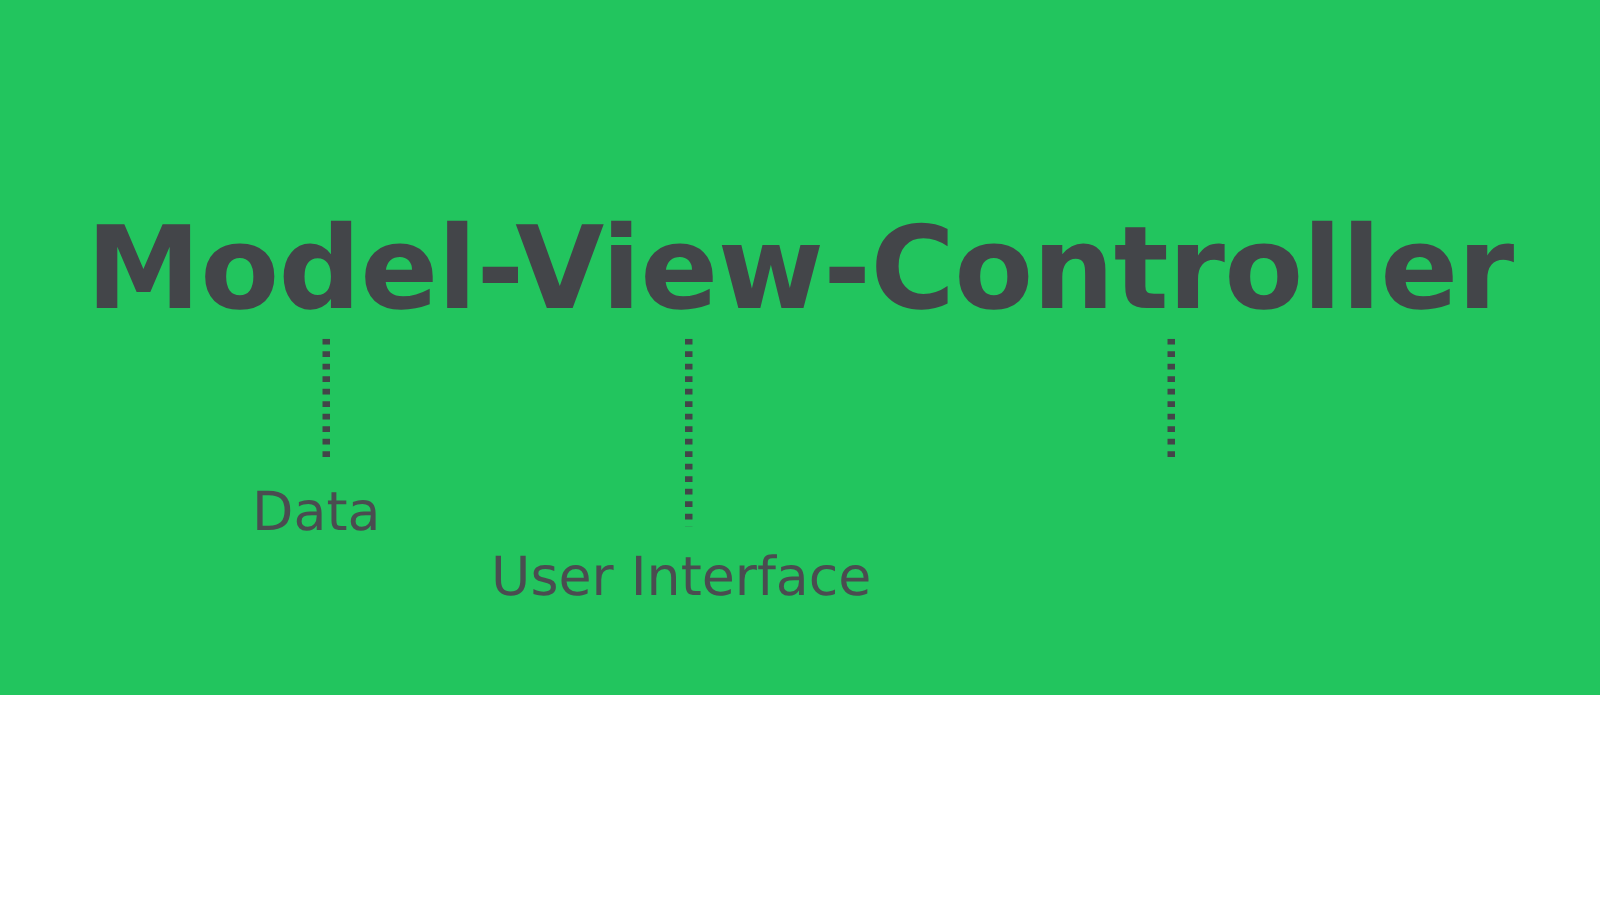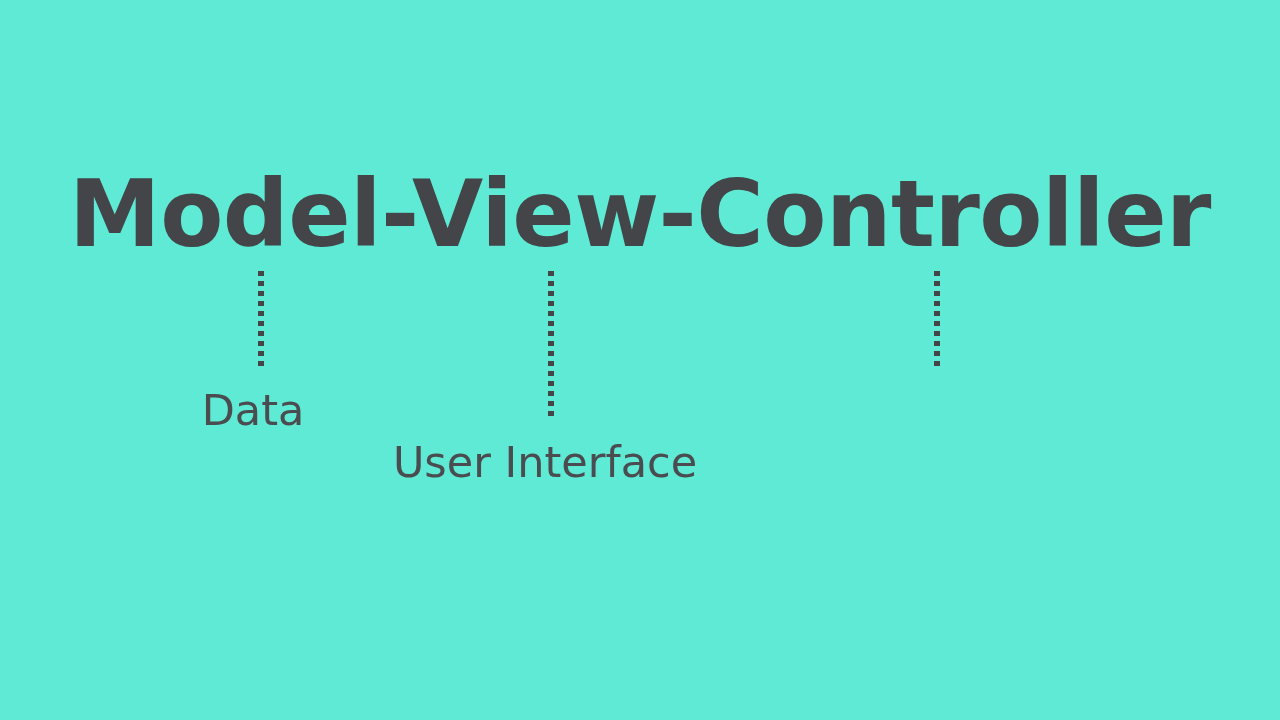--- a/index.html
+++ b/index.html
@@ -10,22 +10,22 @@
     width: 1280px;
     height: 720px;
     background: #ffffff;
     font-family: "DejaVu Sans", sans-serif;
     overflow: hidden;
   }
 
   #slide {
     position: relative;
     width: 1280px;
-    height: 720px;
-    background: #5eead4;
+    height: 556px;
+    background: #22c55e;
   }
 
   
   .title {
     position: absolute;
     left: 0;
     top: 165px;
     width: 1280px;
     text-align: center;
     font-family: "DejaVu Sans", sans-serif;

